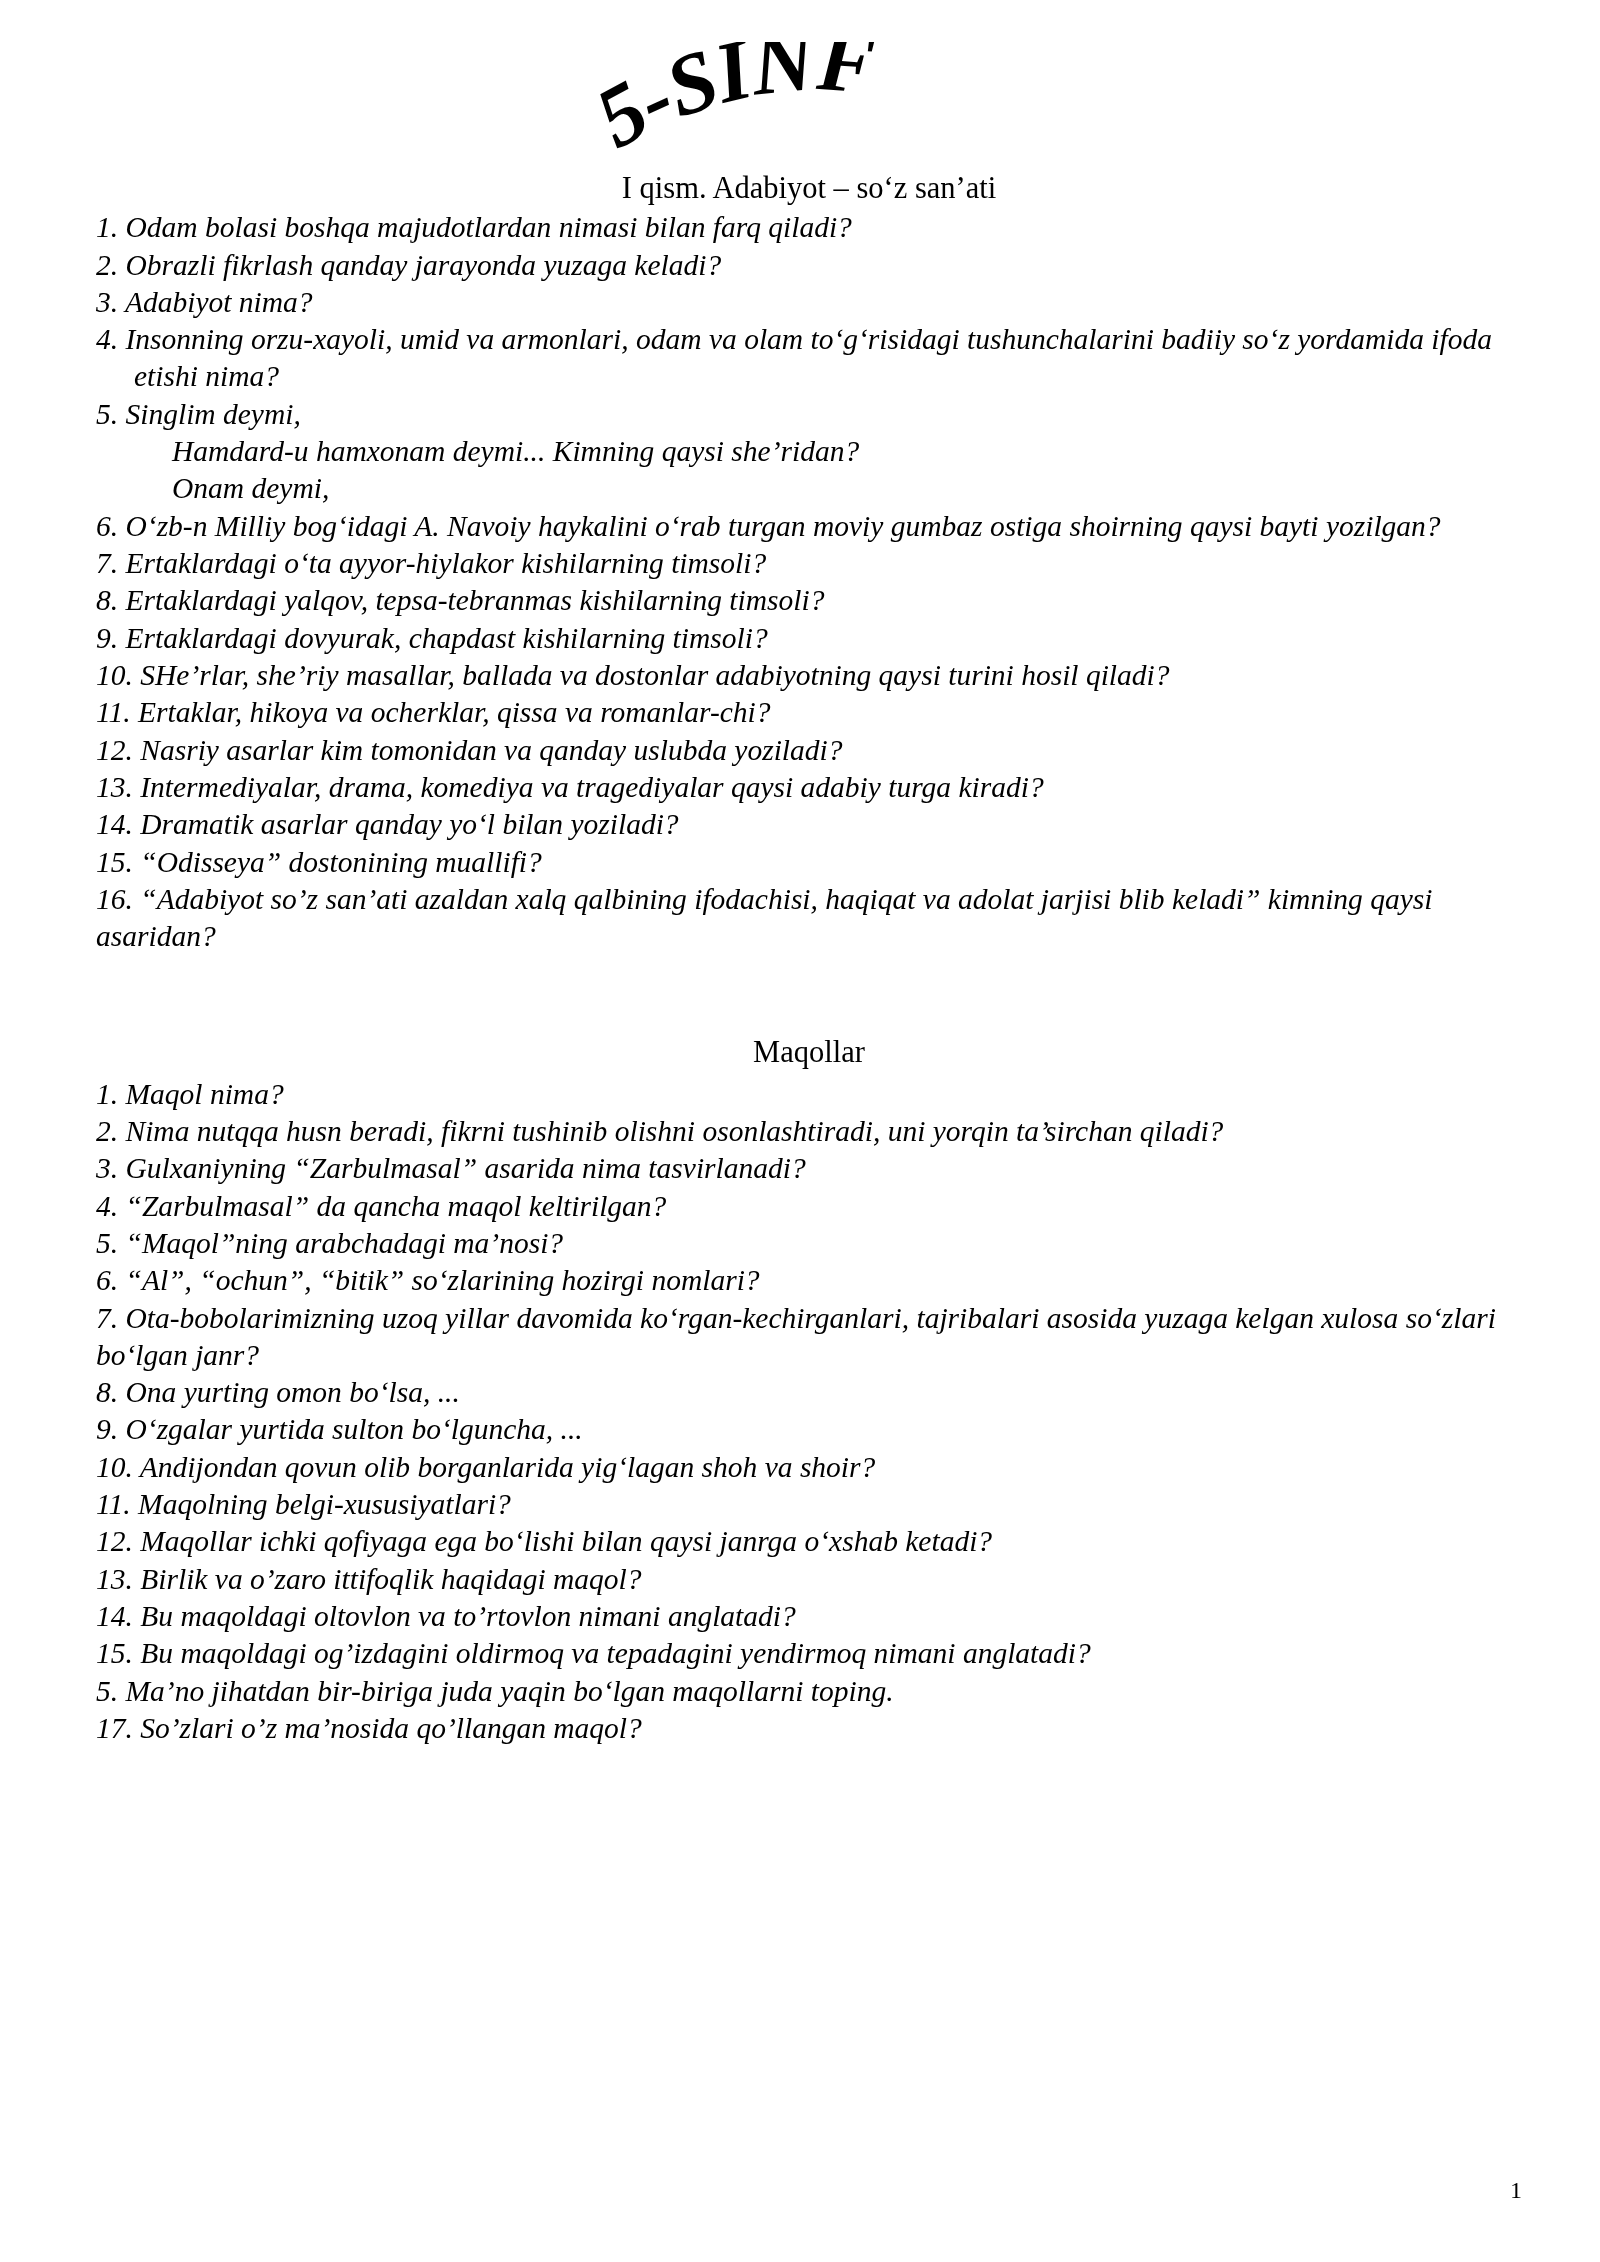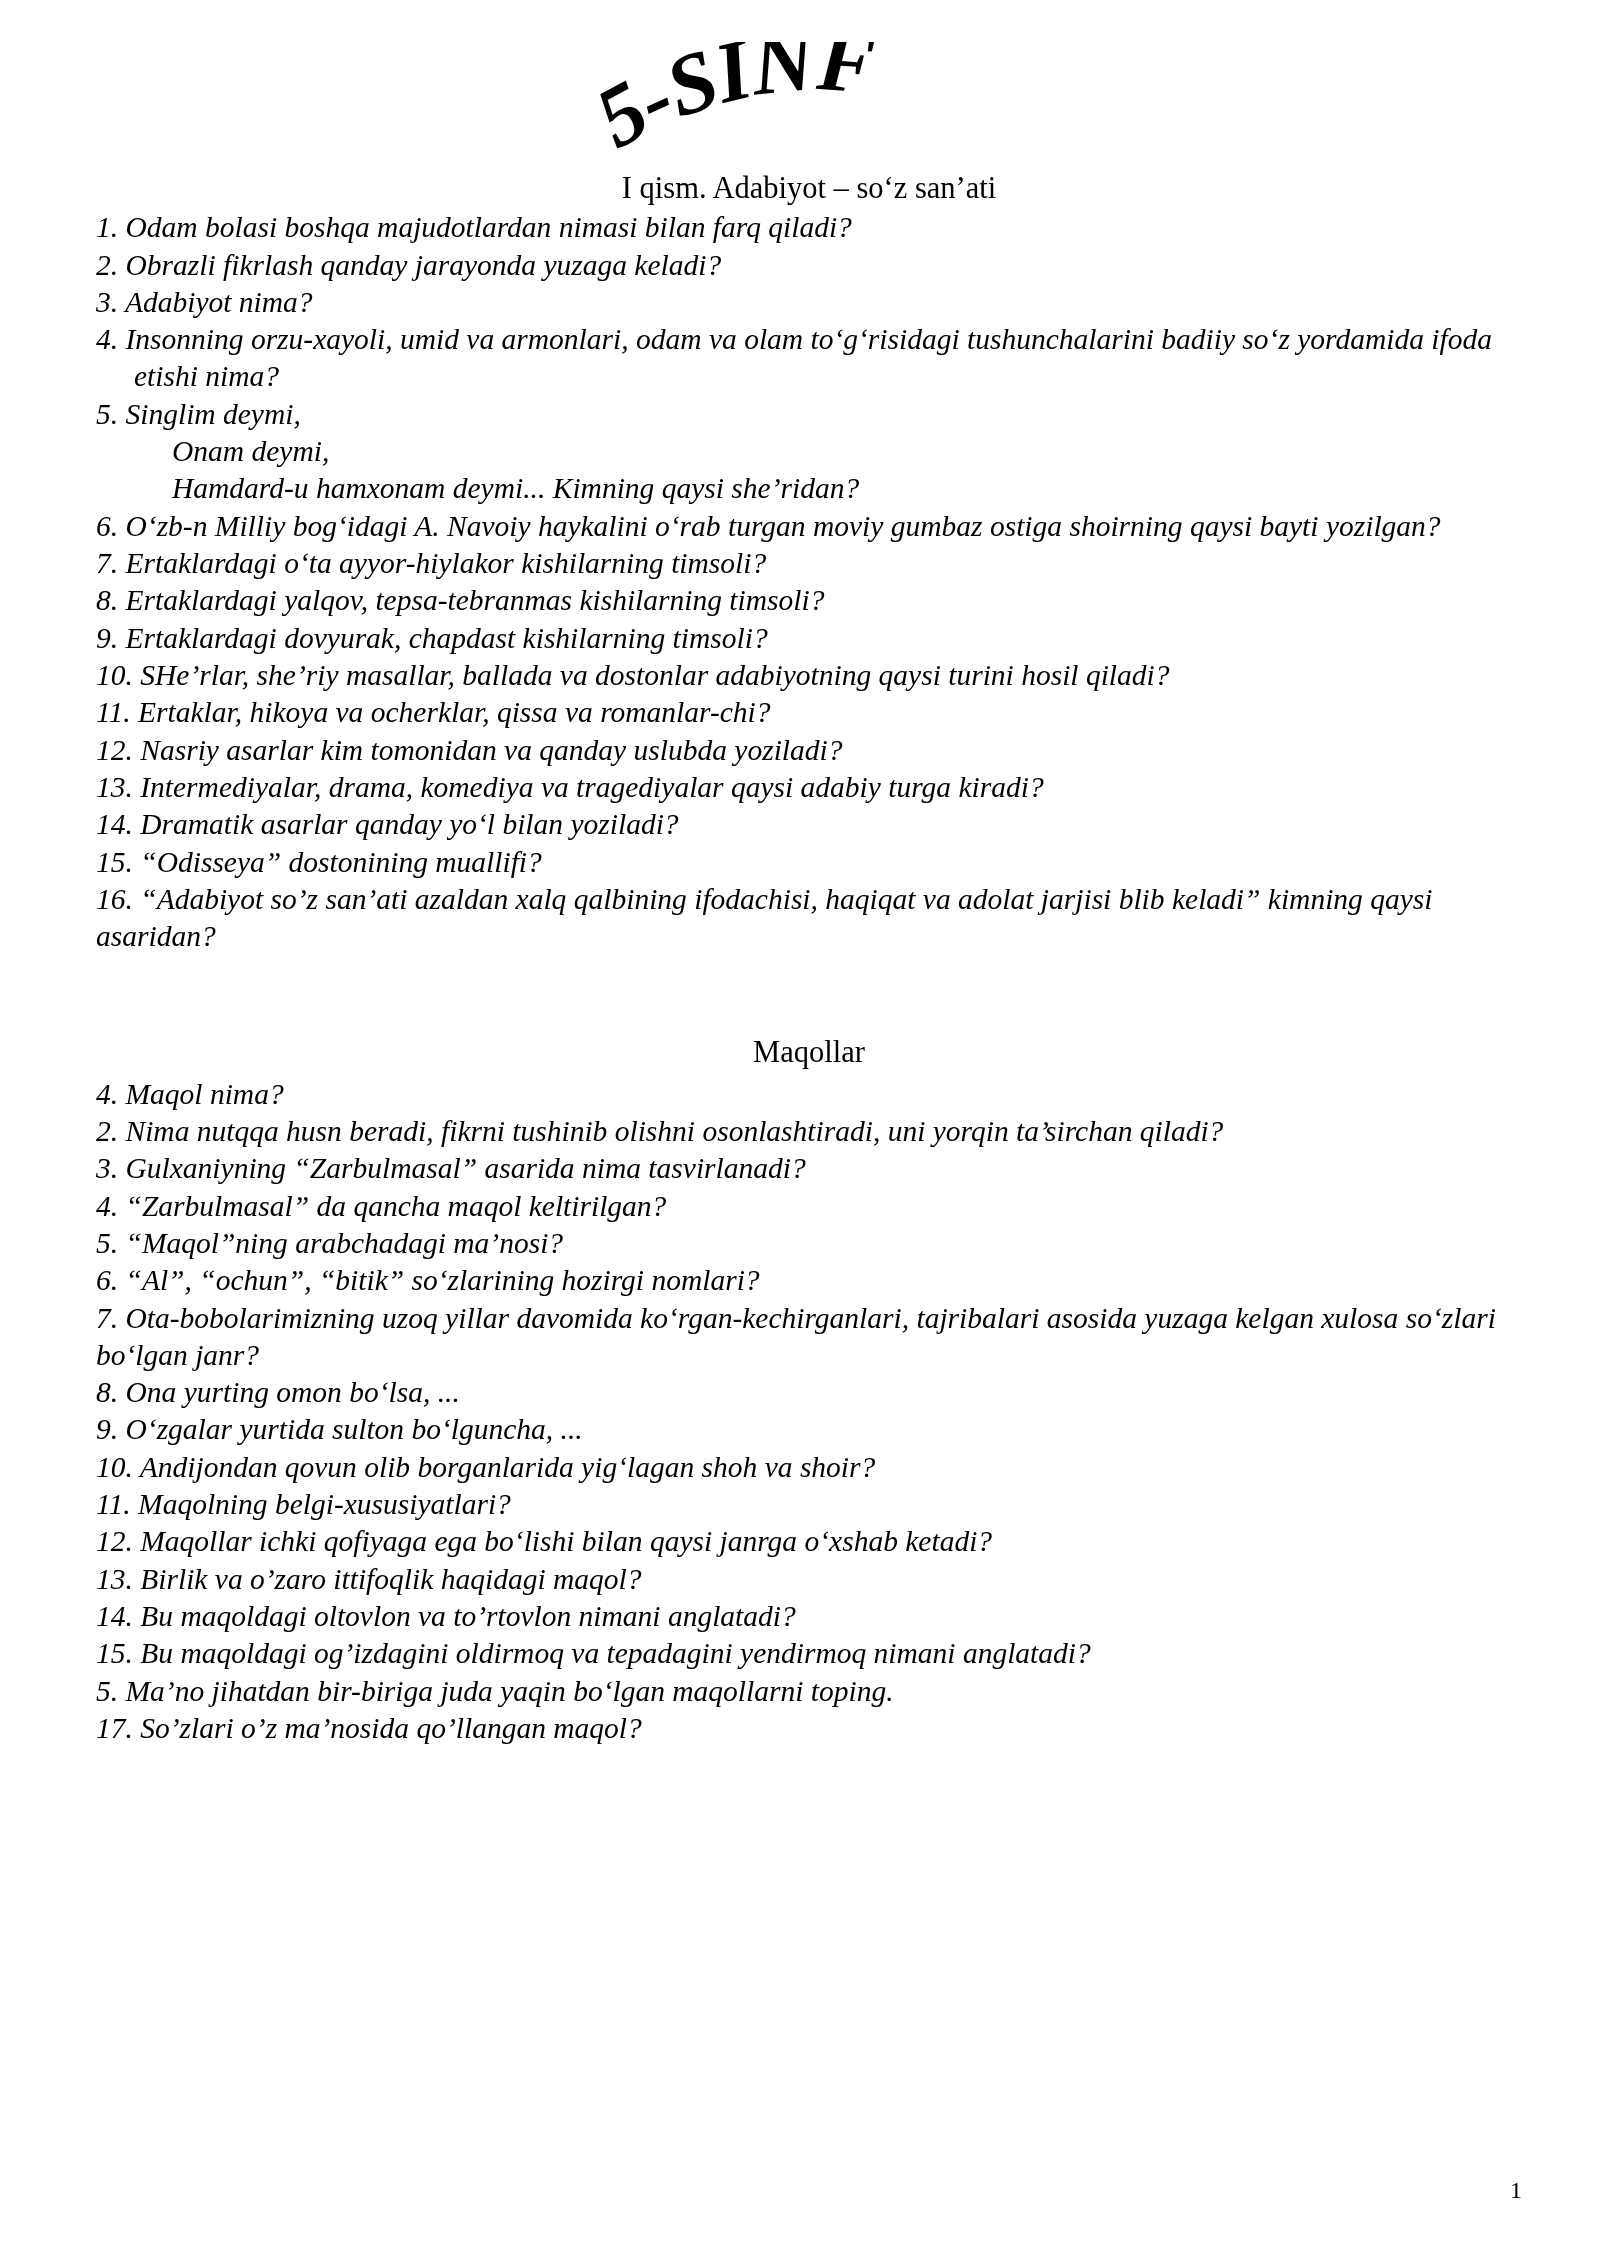--- a/index.html
+++ b/index.html
@@ -123,40 +123,40 @@
     </div>
   </div>
 
   <h2 class="section-head">I qism. Adabiyot – so‘z san’ati</h2>
 
   <ol class="qlist" id="list-section-0">
       <li class="hang"><span>1. Odam bolasi boshqa majudotlardan nimasi bilan farq qiladi?</span></li>
       <li class="hang"><span>2. Obrazli fikrlash qanday jarayonda yuzaga keladi?</span></li>
       <li class="hang"><span>3. Adabiyot nima?</span></li>
       <li class="hang"><span>4. Insonning orzu-xayoli, umid va armonlari, odam va olam to‘g‘risidagi tushunchalarini badiiy so‘z yordamida ifoda etishi nima?</span></li>
-      <li class="hang"><span>5. Singlim deymi,</span><span class="sub-line">Onam deymi,</span><span class="sub-line">Hamdard-u hamxonam deymi... Kimning qaysi she’ridan?</span></li>
+      <li class="hang"><span>5. Singlim deymi,</span><span class="sub-line">Hamdard-u hamxonam deymi... Kimning qaysi she’ridan?</span><span class="sub-line">Onam deymi,</span></li>
       <li class="hang"><span>6. O‘zb-n Milliy bog‘idagi A. Navoiy haykalini o‘rab turgan moviy gumbaz ostiga shoirning qaysi bayti yozilgan?</span></li>
       <li class="hang"><span>7. Ertaklardagi o‘ta ayyor-hiylakor kishilarning timsoli?</span></li>
       <li class="hang"><span>8. Ertaklardagi yalqov, tepsa-tebranmas kishilarning timsoli?</span></li>
       <li class="hang"><span>9. Ertaklardagi dovyurak, chapdast kishilarning timsoli?</span></li>
       <li class="hang"><span>10. SHe’rlar, she’riy masallar, ballada va dostonlar adabiyotning qaysi turini hosil qiladi?</span></li>
       <li class="hang"><span>11. Ertaklar, hikoya va ocherklar, qissa va romanlar-chi?</span></li>
       <li class="hang"><span>12. Nasriy asarlar kim tomonidan va qanday uslubda yoziladi?</span></li>
       <li class="hang"><span>13. Intermediyalar, drama, komediya va tragediyalar qaysi adabiy turga kiradi?</span></li>
       <li class="hang"><span>14. Dramatik asarlar qanday yo‘l bilan yoziladi?</span></li>
       <li class="hang"><span>15. “Odisseya” dostonining muallifi?</span></li>
       <li class="flush"><span>16. “Adabiyot so’z san’ati azaldan xalq  qalbining ifodachisi, haqiqat va adolat jarjisi blib keladi”  kimning qaysi asaridan?</span></li>
     </ol>
 
   <div class="spacer-sm"></div>
 
   <h2 class="section-head maqollar">Maqollar</h2>
 
   <ol class="qlist" id="list-section-1">
-      <li class="flush"><span>4. Maqol nima?</span></li>
+      <li class="flush"><span>1. Maqol nima?</span></li>
       <li class="flush"><span>2. Nima nutqqa husn beradi, fikrni tushinib olishni osonlashtiradi, uni yorqin ta’sirchan qiladi?</span></li>
       <li class="flush"><span>3. Gulxaniyning “Zarbulmasal” asarida nima tasvirlanadi?</span></li>
       <li class="flush"><span>4. “Zarbulmasal” da qancha maqol keltirilgan?</span></li>
       <li class="flush"><span>5. “Maqol”ning arabchadagi ma’nosi?</span></li>
       <li class="flush"><span>6. “Al”, “ochun”, “bitik” so‘zlarining hozirgi nomlari?</span></li>
       <li class="flush"><span>7. Ota-bobolarimizning uzoq yillar davomida ko‘rgan-kechirganlari, tajribalari asosida yuzaga kelgan xulosa so‘zlari bo‘lgan janr?</span></li>
       <li class="flush"><span>8. Ona yurting omon bo‘lsa, ...</span></li>
       <li class="flush"><span>9. O‘zgalar yurtida sulton bo‘lguncha, ...</span></li>
       <li class="flush"><span>10. Andijondan qovun olib borganlarida yig‘lagan shoh va shoir?</span></li>
       <li class="flush"><span>11. Maqolning belgi-xususiyatlari?</span></li>

